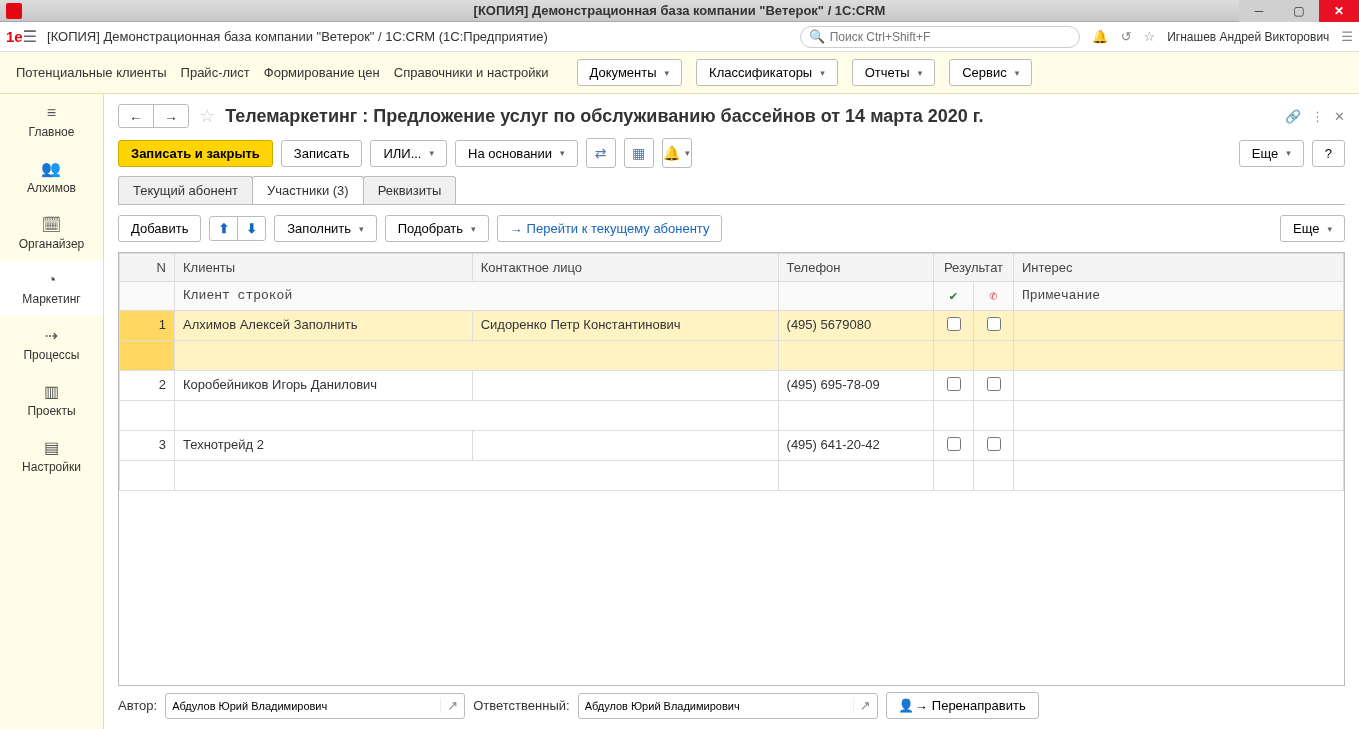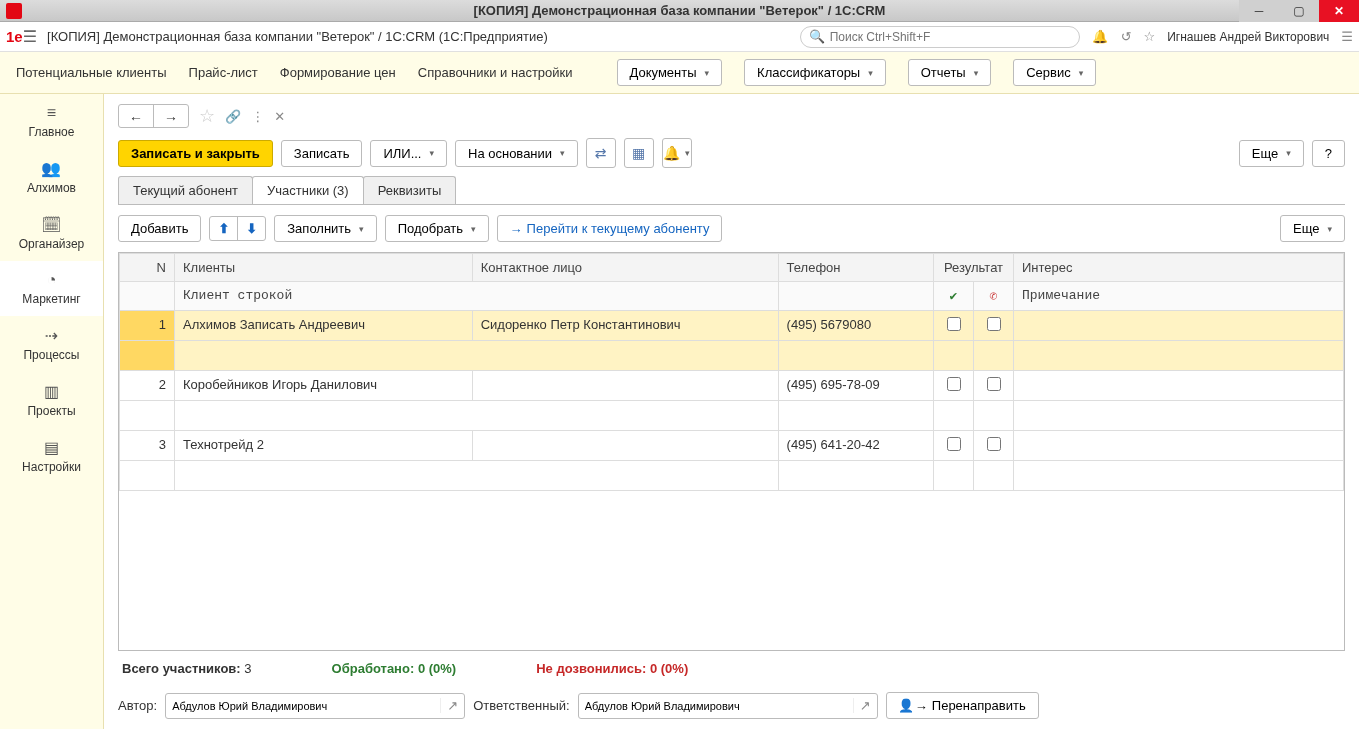--- a/index.html
+++ b/index.html
@@ -19,21 +19,21 @@
 .logo { font-weight: bold; color: #e30613; font-size: 15px; }
 .hamburger { font-size: 16px; color: #666; margin-right: 10px; cursor: pointer; }
 .breadcrumb { flex: 1; color: #333; font-size: 13px; }
 .search-box { width: 280px; height: 22px; border: 1px solid #ccc; border-radius: 11px; display: flex; align-items: center; padding: 0 8px; margin-right: 12px; }
 .search-box input { border: none; outline: none; flex: 1; font-size: 12px; background: transparent; }
 .search-icon { color: #999; margin-right: 4px; }
 .topbar-icons { display: flex; align-items: center; gap: 12px; color: #888; }
 .user-name { font-size: 12px; color: #333; }
 
 
-.main-menu { height: 42px; background: #fffde7; border-bottom: 1px solid #e8e0b0; display: flex; align-items: center; padding: 0 16px; gap: 22px; }
+.main-menu { height: 42px; background: #fffde7; border-bottom: 1px solid #e8e0b0; display: flex; align-items: center; padding: 0 16px; gap: 14px; }
 .main-menu a { color: #333; text-decoration: none; font-size: 13px; }
 .menu-spacer { flex: 0 0 auto; }
 .btn { border: 1px solid #bbb; background: #fff; padding: 5px 12px; border-radius: 3px; font-size: 13px; cursor: pointer; display: inline-flex; align-items: center; gap: 4px; }
 .btn.yellow { background: #ffd400; border-color: #ccaa00; font-weight: bold; }
 .caret::after { content: "▾"; font-size: 9px; margin-left: 4px; color: #666; }
 
 
 .layout { display: flex; height: calc(729px - 22px - 30px - 42px); }
 .sidebar { width: 104px; background: #fffde7; border-right: 1px solid #e8e0b0; display: flex; flex-direction: column; }
 .side-item { padding: 10px 4px; text-align: center; font-size: 12px; color: #333; cursor: pointer; }
@@ -154,20 +154,21 @@
     <div class="side-item"><span class="side-icon">▤</span><span>Настройки</span></div>
   </div>
 
   <div class="content">
     <div class="page-head">
       <div class="nav-btns">
         <span>←</span>
         <span>→</span>
       </div>
       <span class="star">☆</span>
+      <div class="page-title">Телемаркетинг : Предложение услуг по обслуживанию бассейнов от 14 марта 2020 г.</div>
       <div class="head-right">
         <span>🔗</span>
         <span>⋮</span>
         <span>✕</span>
       </div>
     </div>
 
     <div class="toolbar">
       <button class="btn yellow">Записать и закрыть</button>
       <button class="btn">Записать</button>
@@ -216,21 +217,21 @@
             <th colspan="2">Клиент строкой</th>
             <th></th>
             <th class="col-result check">✔</th>
             <th class="col-result phone-red">✆</th>
             <th>Примечание</th>
           </tr>
         </thead>
         <tbody id="tbody">
             <tr class="row-sel">
               <td class="col-n">1</td>
-              <td>Алхимов Записать Андреевич</td>
+              <td>Алхимов Алексей Заполнить</td>
               <td>Сидоренко Петр Константинович</td>
               <td>(495) 5679080</td>
               <td class="col-result"><input type="checkbox" style=""></td>
               <td class="col-result"><input type="checkbox" style=""></td>
               <td class="col-interest"></td>
             </tr>
             <tr class="note-row row-sel">
               <td class="col-n"></td>
               <td colspan="2"></td>
               <td></td>
@@ -269,25 +270,20 @@
               <td colspan="2"></td>
               <td></td>
               <td class="col-result"></td>
               <td class="col-result"></td>
               <td class="col-interest"></td>
             </tr>
           </tbody>
       </table>
     </div>
 
-    <div class="stats">
-      <div><b>Всего участников:</b> <span>3</span></div>
-      <div><span class="green"><span>Обработано:</span> <span>0 (0%)</span></span></div>
-      <div><span class="red"><span>Не дозвонились:</span> <span>0 (0%)</span></span></div>
-    </div>
 
     <div class="footer-row">
       <label>Автор:</label>
       <div class="input-group">
         <input type="text" value="Абдулов Юрий Владимирович" style="">
         <span class="picker">↗</span>
       </div>
       <label>Ответственный:</label>
       <div class="input-group">
         <input type="text" value="Абдулов Юрий Владимирович" style="">

